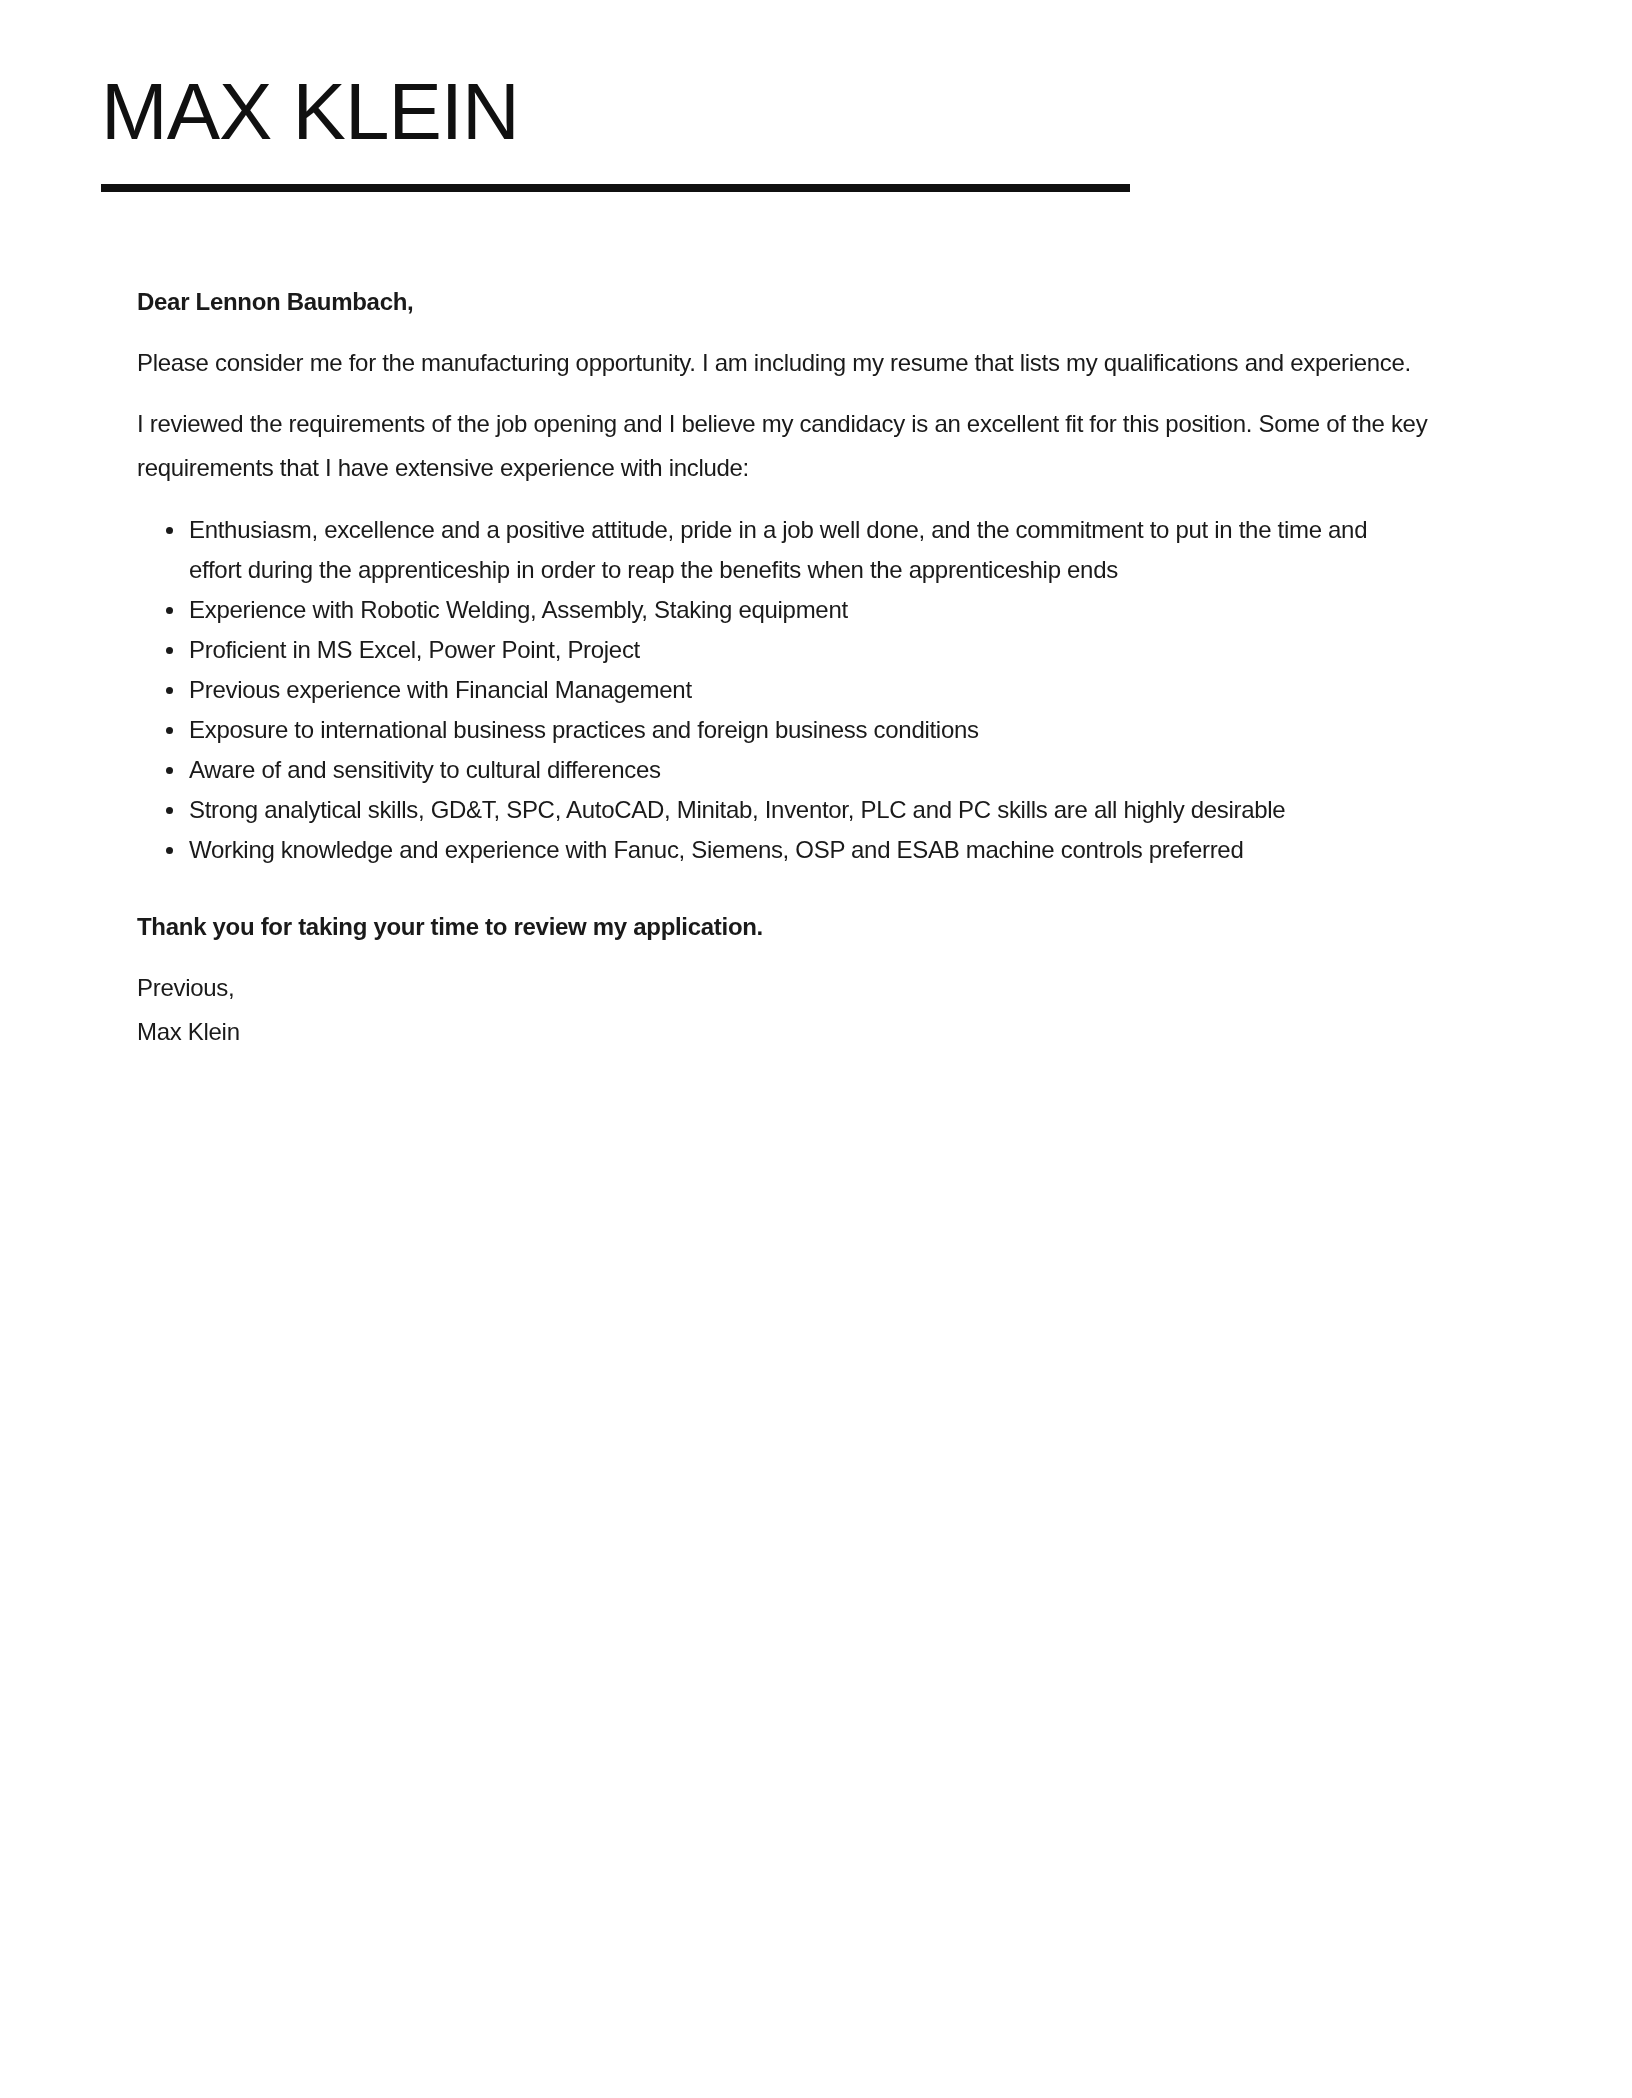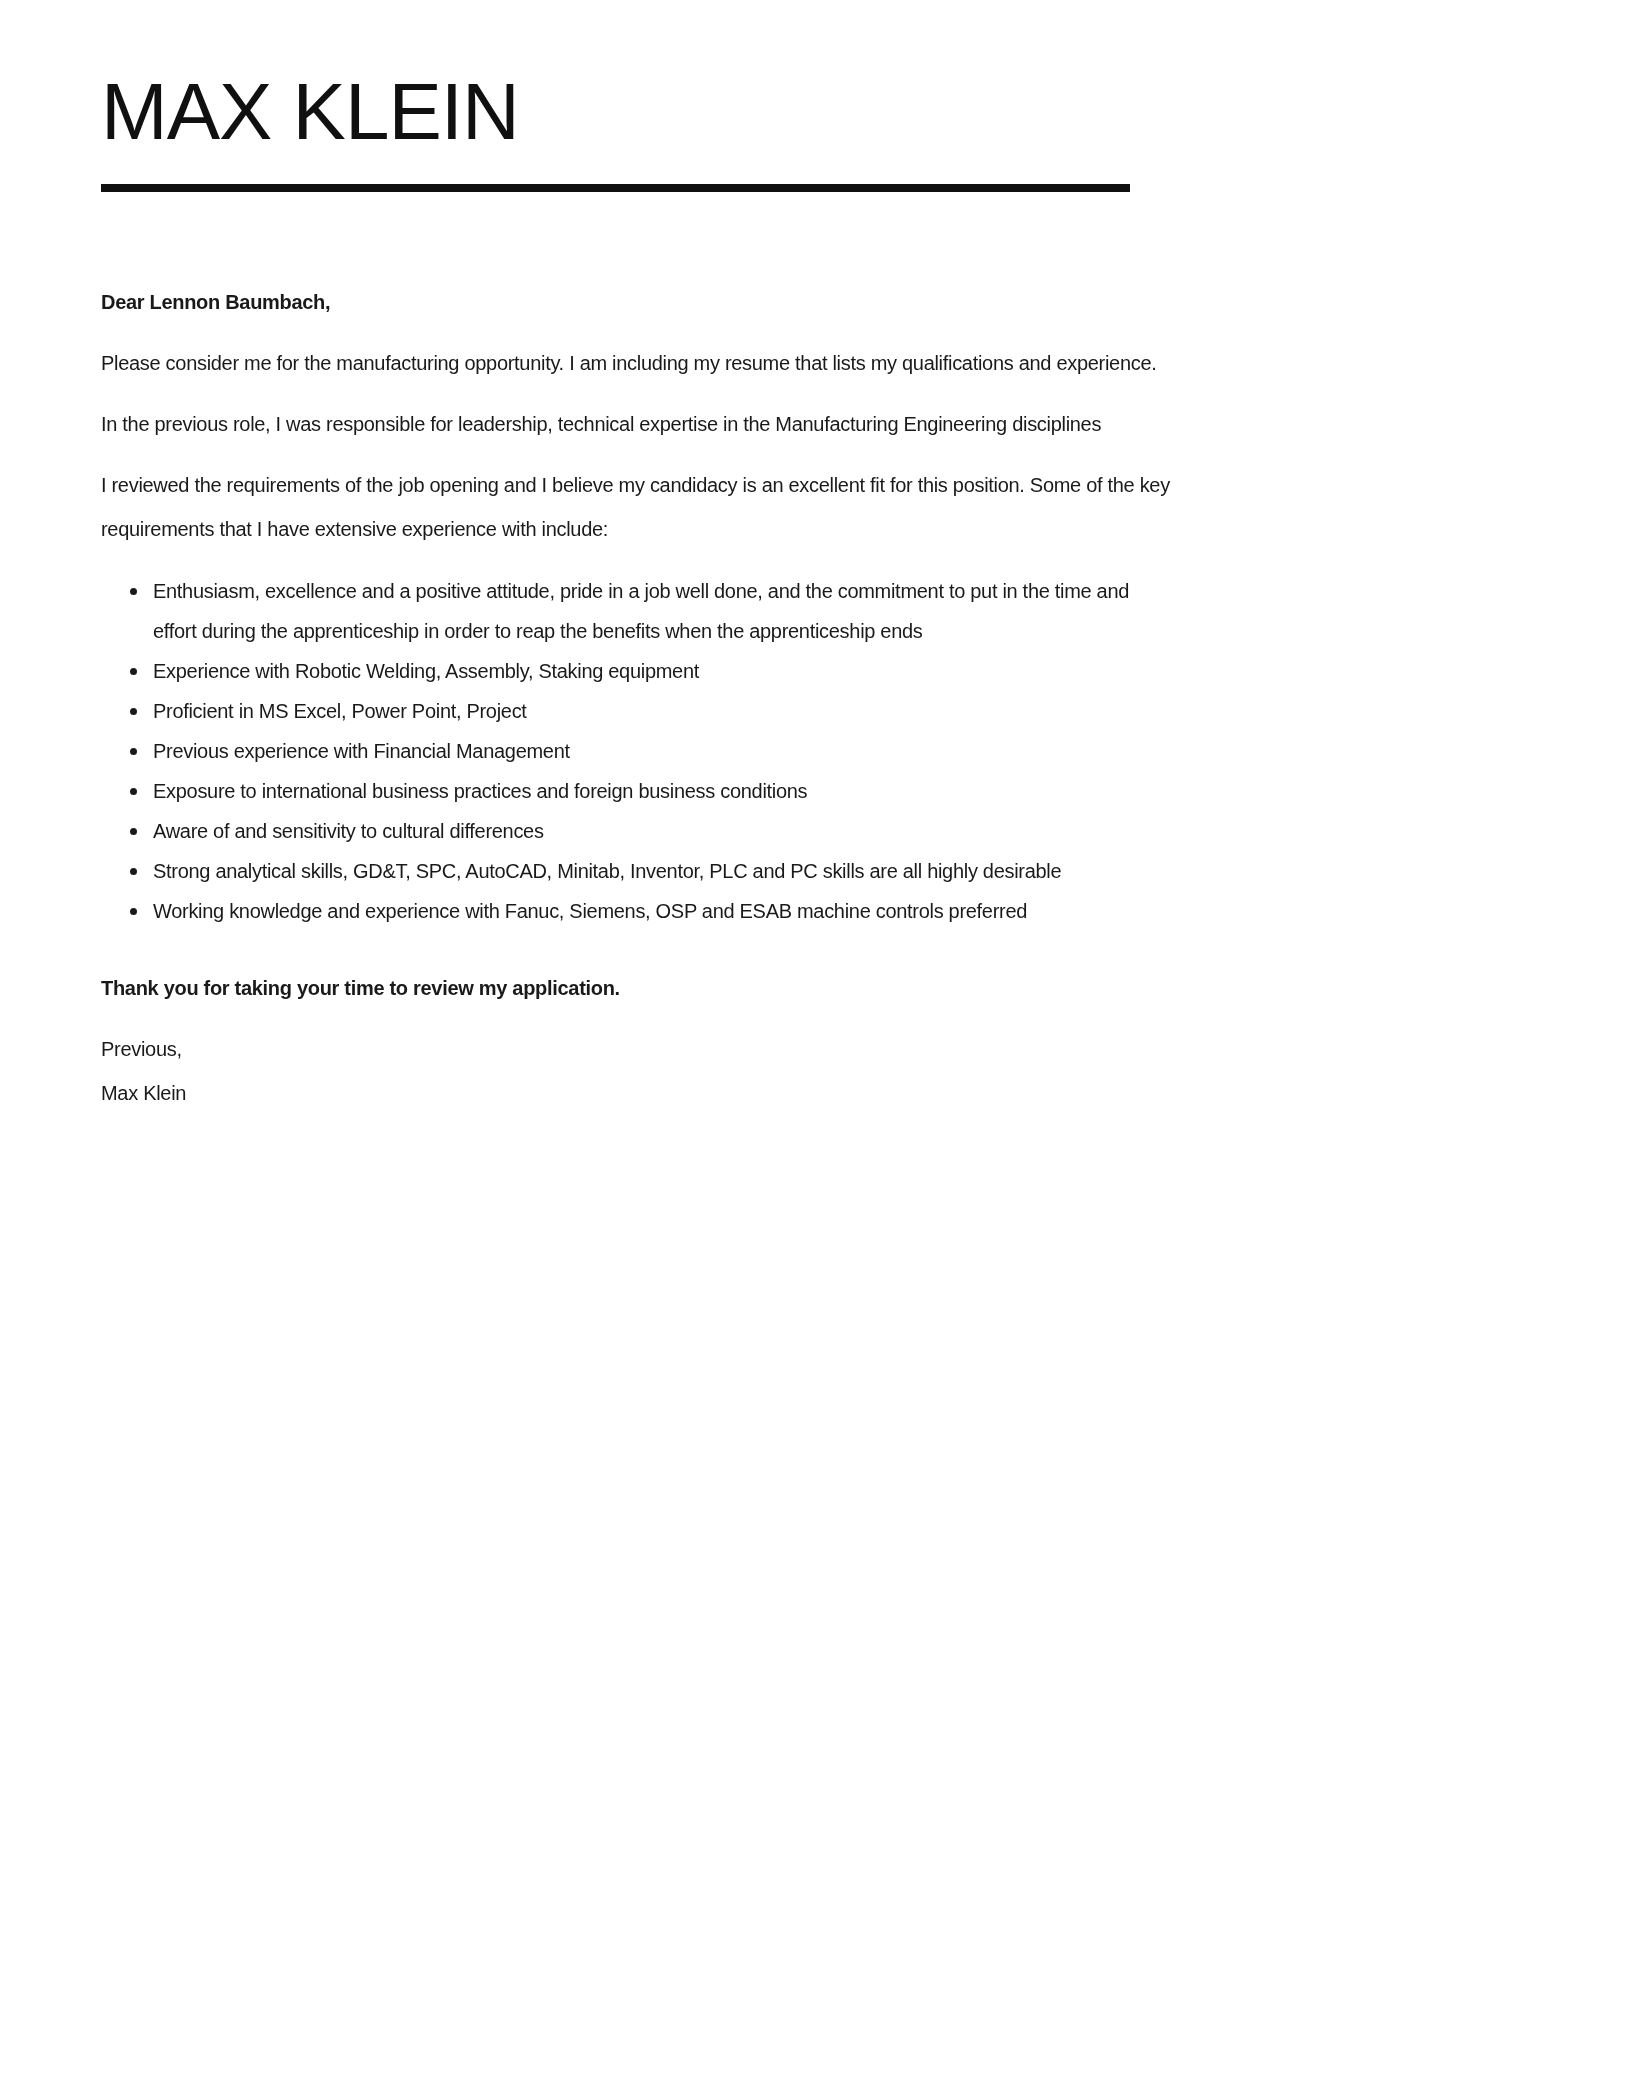--- a/index.html
+++ b/index.html
@@ -39,23 +39,24 @@
     white-space:nowrap;
   }
   .rule{
     margin-top:32px;
     width:1029px;
     height:8px;
     background:var(--divider);
   }
   
   .letter-body{
-    font-size:20px;
+    font-size:24px;
     line-height:44px;
     letter-spacing:-0.3px;
+    margin-left:36px;
   }
   .salutation{
     margin-top:88px;
     font-weight:700;
   }
   .para{margin-top:17px;}
   .para > div, .salutation, .thanks, .signoff > div{white-space:nowrap;}
   
   .bullets{
     list-style:none;
@@ -96,21 +97,20 @@
 
   <main class="letter-body">
 
     <p class="salutation">Dear Lennon Baumbach,</p>
 
     <div class="para">
         <div>Please consider me for the manufacturing opportunity. I am including my resume that lists my qualifications and experience.</div>
       </div>
 
     <div class="para">
-        <div>In the previous role, I was responsible for leadership, technical expertise in the Manufacturing Engineering disciplines</div>
       </div>
 
     <div class="para">
         <div>I reviewed the requirements of the job opening and I believe my candidacy is an excellent fit for this position. Some of the key</div>
         <div>requirements that I have extensive experience with include:</div>
       </div>
 
     <ul class="bullets">
         <li>
           <div>Enthusiasm, excellence and a positive attitude, pride in a job well done, and the commitment to put in the time and</div>

